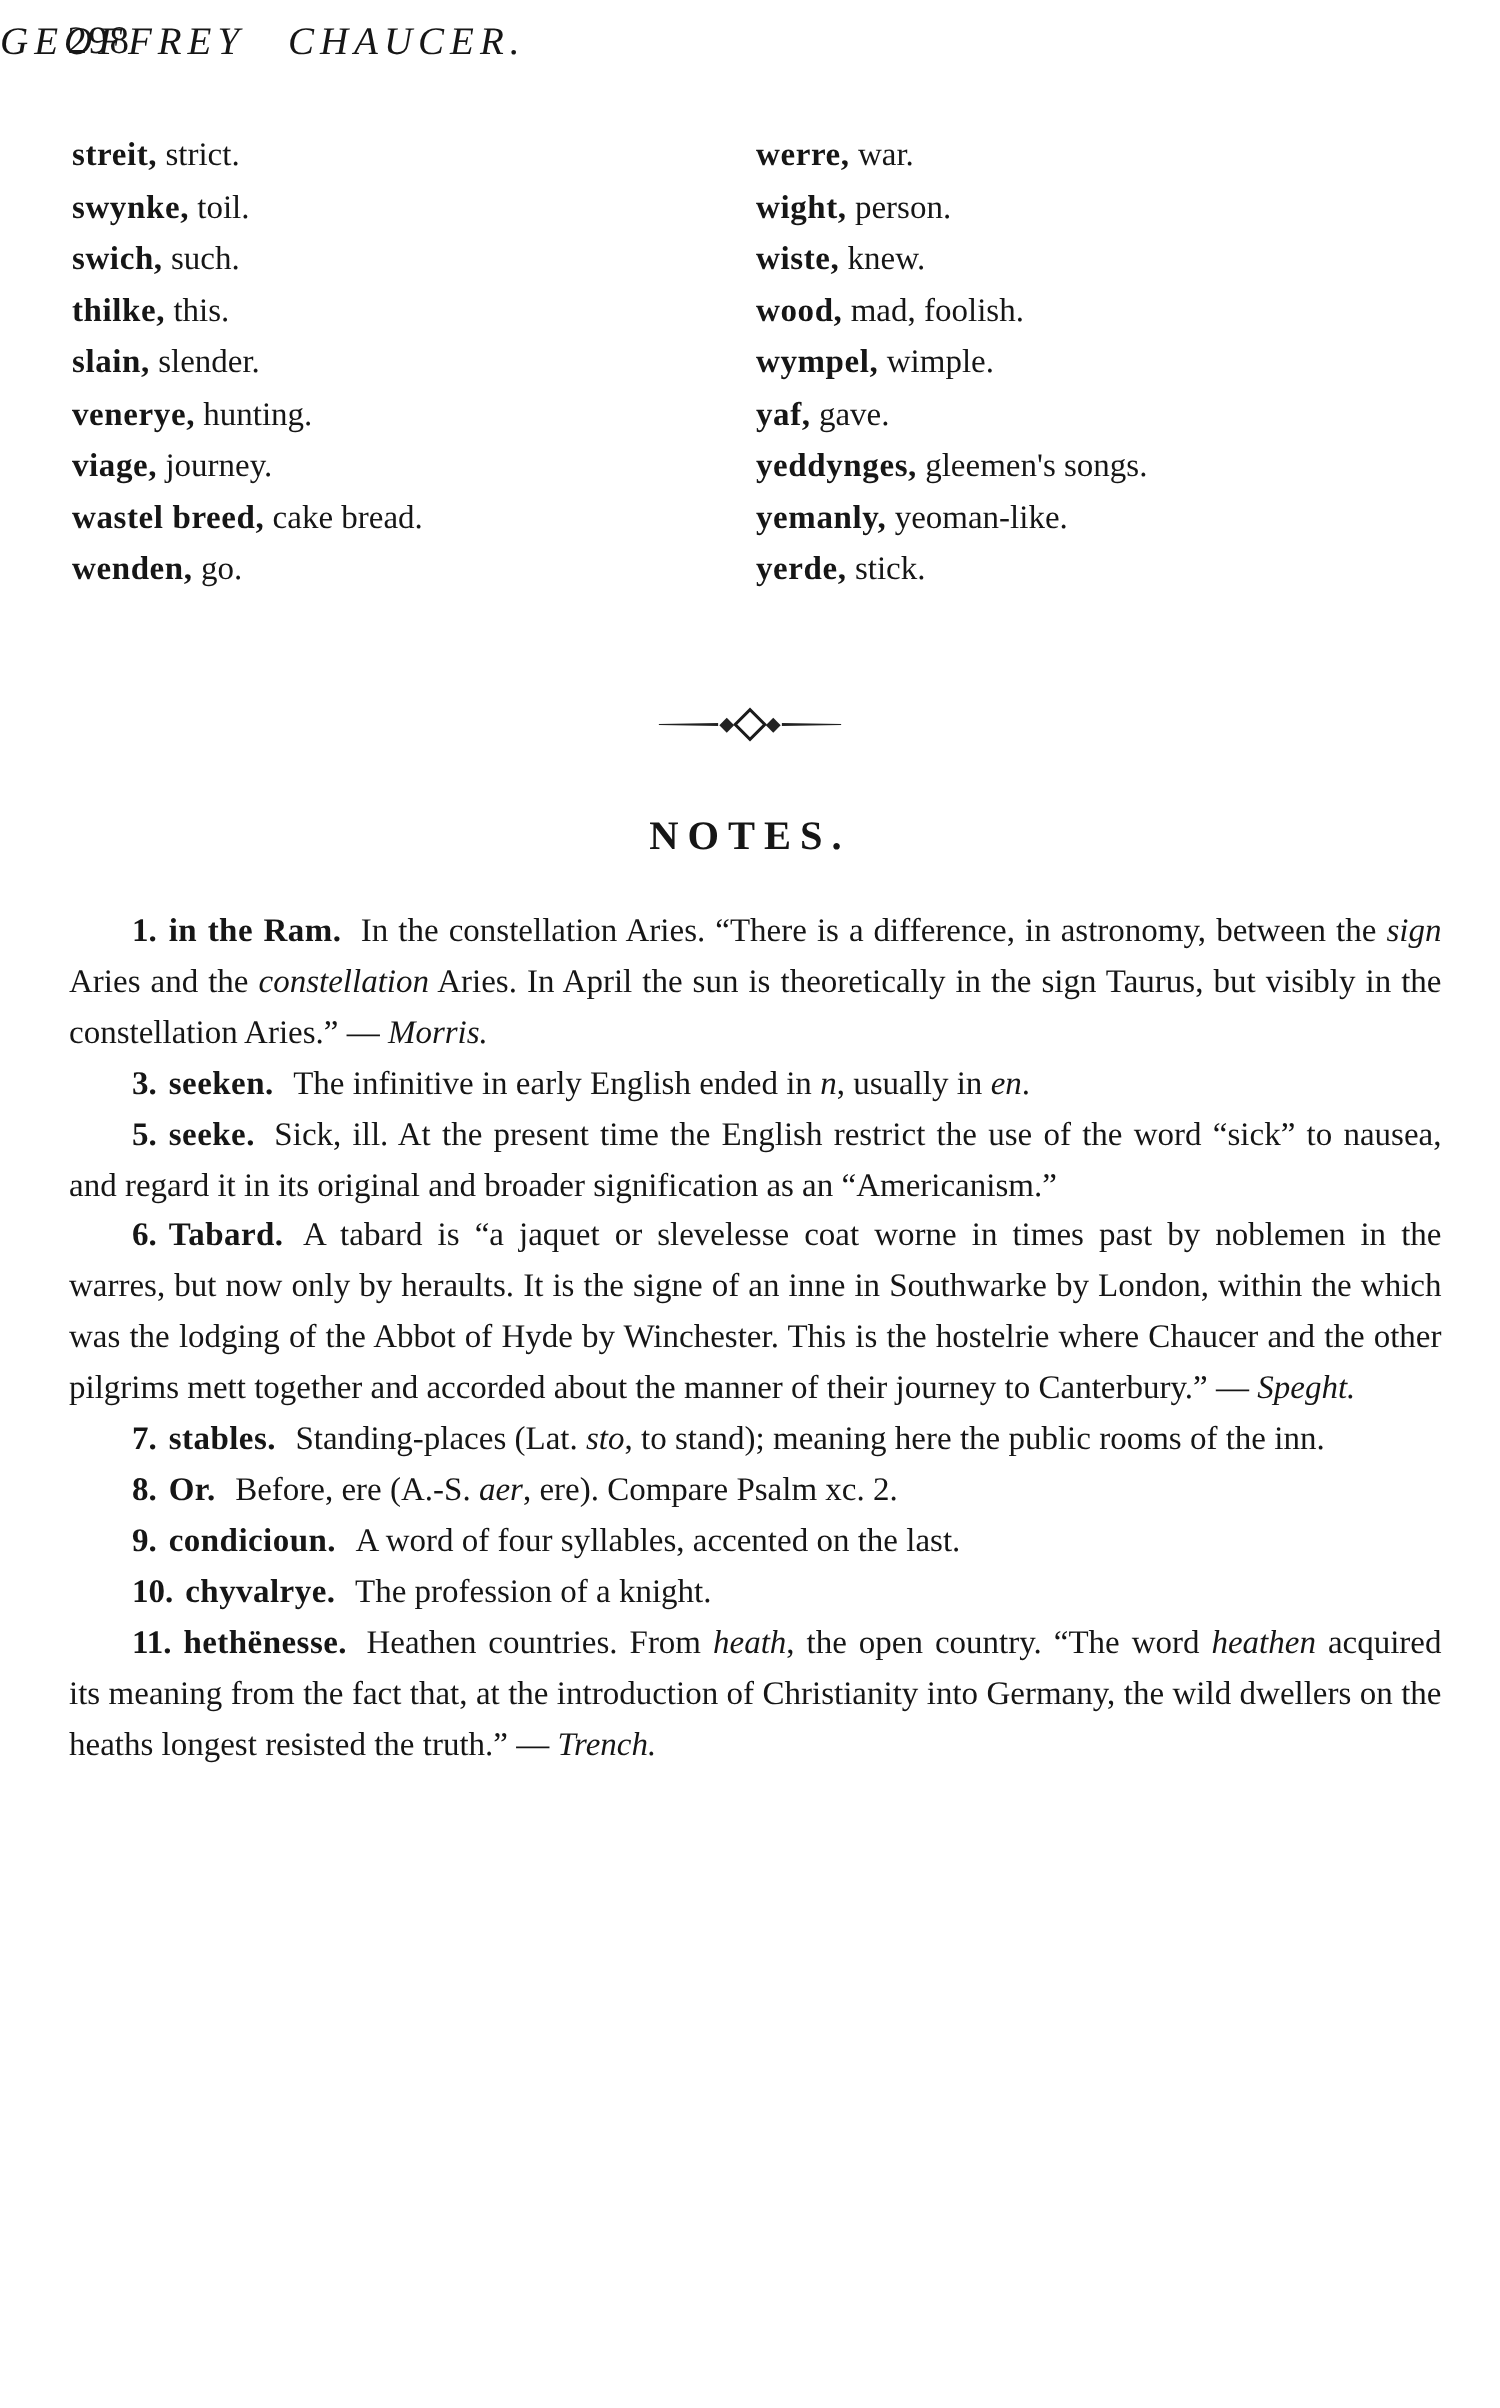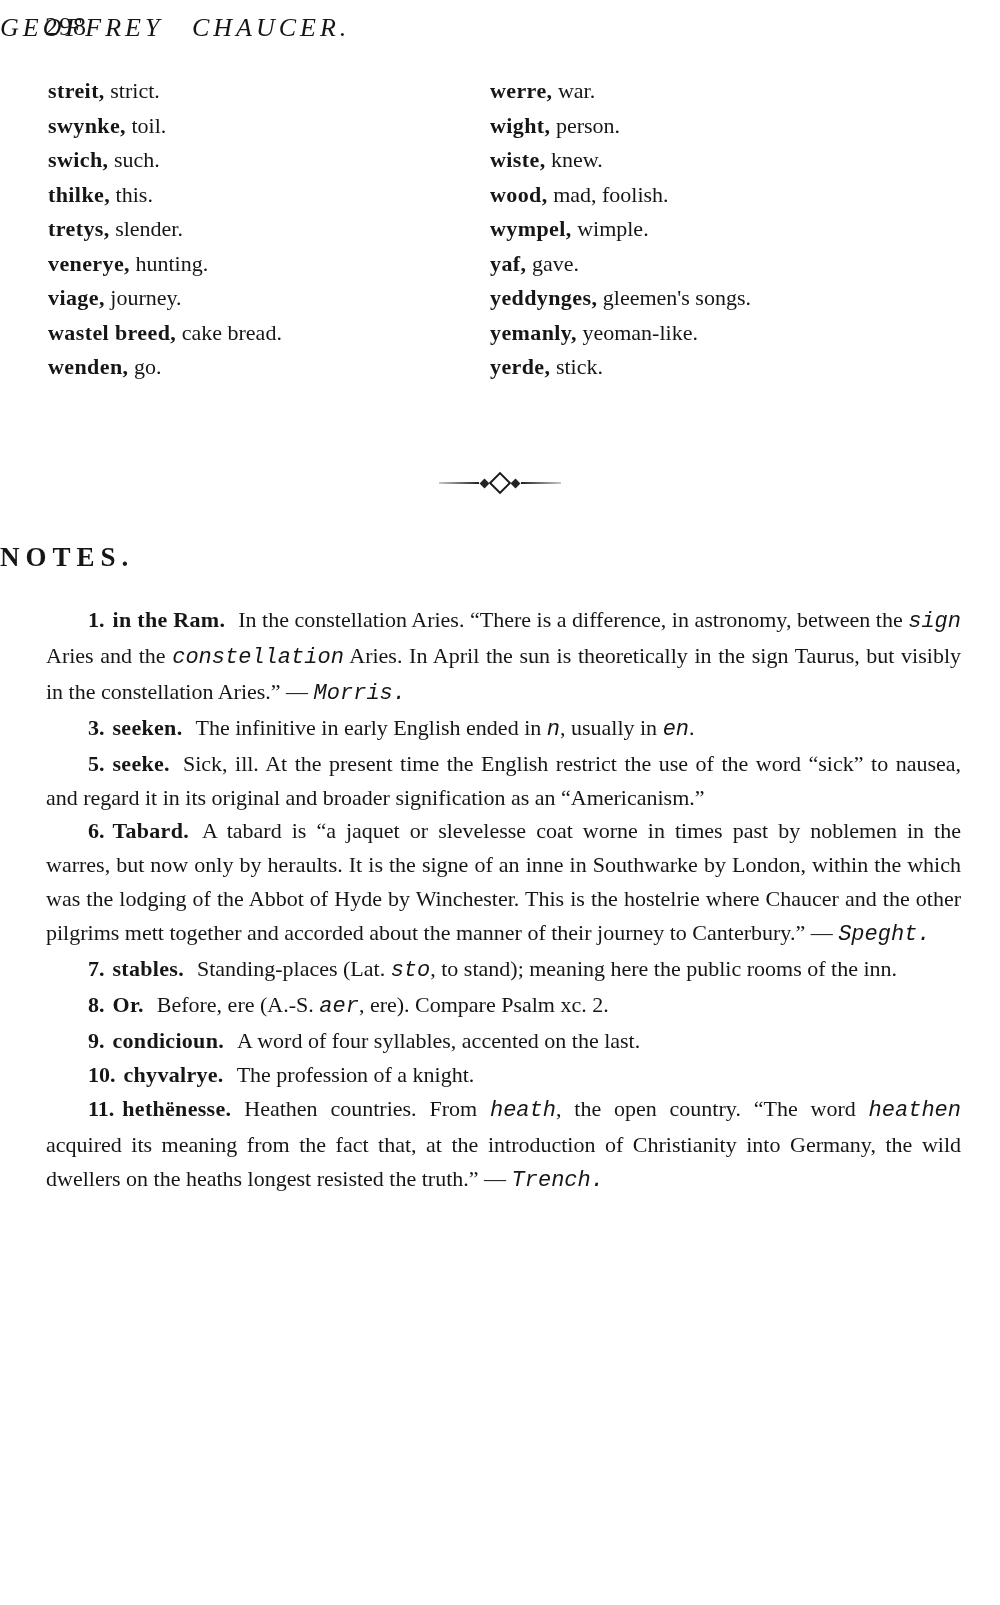--- a/index.html
+++ b/index.html
@@ -38,24 +38,25 @@
     font-style: italic;
     font-size: 26px;
     letter-spacing: 4px;
     word-spacing: 18px;
     white-space: nowrap;
   }
 
   
   .glossary {
     position: absolute;
-    top: 74px;
+    top: 86px;
     left: 48px;
     right: 36px;
     display: flex;
+    gap: 14px;
   }
   .gloss-col { display: block; }
   .gloss-col-left  { width: 442px; flex: 0 0 442px; }
   .gloss-col-right { flex: 1; }
   .gloss-entry {
     font-size: 22px;
     line-height: 34.5px;
     white-space: nowrap;
   }
   .gloss-term { font-weight: 700; letter-spacing: 0.4px; }
@@ -94,58 +95,58 @@
     margin: 0 2px;
   }
 
   
   .notes-heading {
     position: absolute;
     top: 542px;
     left: 0;
     right: 0;
     margin: 0;
-    text-align: left;
+    text-align: center;
     font-size: 27px;
     font-weight: 700;
     letter-spacing: 6px;
   }
   .notes {
     position: absolute;
     top: 603px;
     left: 46px;
     width: 915px;
   }
   .note {
     margin: 0;
     font-size: 22px;
     line-height: 33.9px;
     text-align: justify;
     text-indent: 42px;
   }
   .note-number { font-weight: 700; margin-right: 8px; }
   .note-term   { font-weight: 700; margin-right: 13px; letter-spacing: 0.3px; }
-  .run-italic  { font-style: italic; font-family: Liberation Mono, monospace; }
+  .run-italic  { font-style: italic; }
 </style>
 </head>
 <body>
 
 <div class="page">
 
   <span class="page-number">298</span>
 
   <div class="running-title">GEOFFREY CHAUCER.</div>
 
   <section class="glossary">
     <div class="gloss-col gloss-col-left" id="gloss-left">
         <div class="gloss-entry"><span class="gloss-term">streit,</span><span class="gloss-def"> strict.</span></div>
         <div class="gloss-entry"><span class="gloss-term">swynke,</span><span class="gloss-def"> toil.</span></div>
         <div class="gloss-entry"><span class="gloss-term">swich,</span><span class="gloss-def"> such.</span></div>
         <div class="gloss-entry"><span class="gloss-term">thilke,</span><span class="gloss-def"> this.</span></div>
-        <div class="gloss-entry"><span class="gloss-term">tretys,</span><span class="gloss-def"> slender.</span></div>
+        <div class="gloss-entry"><span class="gloss-term">slain,</span><span class="gloss-def"> slender.</span></div>
         <div class="gloss-entry"><span class="gloss-term">venerye,</span><span class="gloss-def"> hunting.</span></div>
         <div class="gloss-entry"><span class="gloss-term">viage,</span><span class="gloss-def"> journey.</span></div>
         <div class="gloss-entry"><span class="gloss-term">wastel breed,</span><span class="gloss-def"> cake bread.</span></div>
         <div class="gloss-entry"><span class="gloss-term">wenden,</span><span class="gloss-def"> go.</span></div>
       </div>
     <div class="gloss-col gloss-col-right" id="gloss-right">
         <div class="gloss-entry"><span class="gloss-term">werre,</span><span class="gloss-def"> war.</span></div>
         <div class="gloss-entry"><span class="gloss-term">wight,</span><span class="gloss-def"> person.</span></div>
         <div class="gloss-entry"><span class="gloss-term">wiste,</span><span class="gloss-def"> knew.</span></div>
         <div class="gloss-entry"><span class="gloss-term">wood,</span><span class="gloss-def"> mad, foolish.</span></div>

